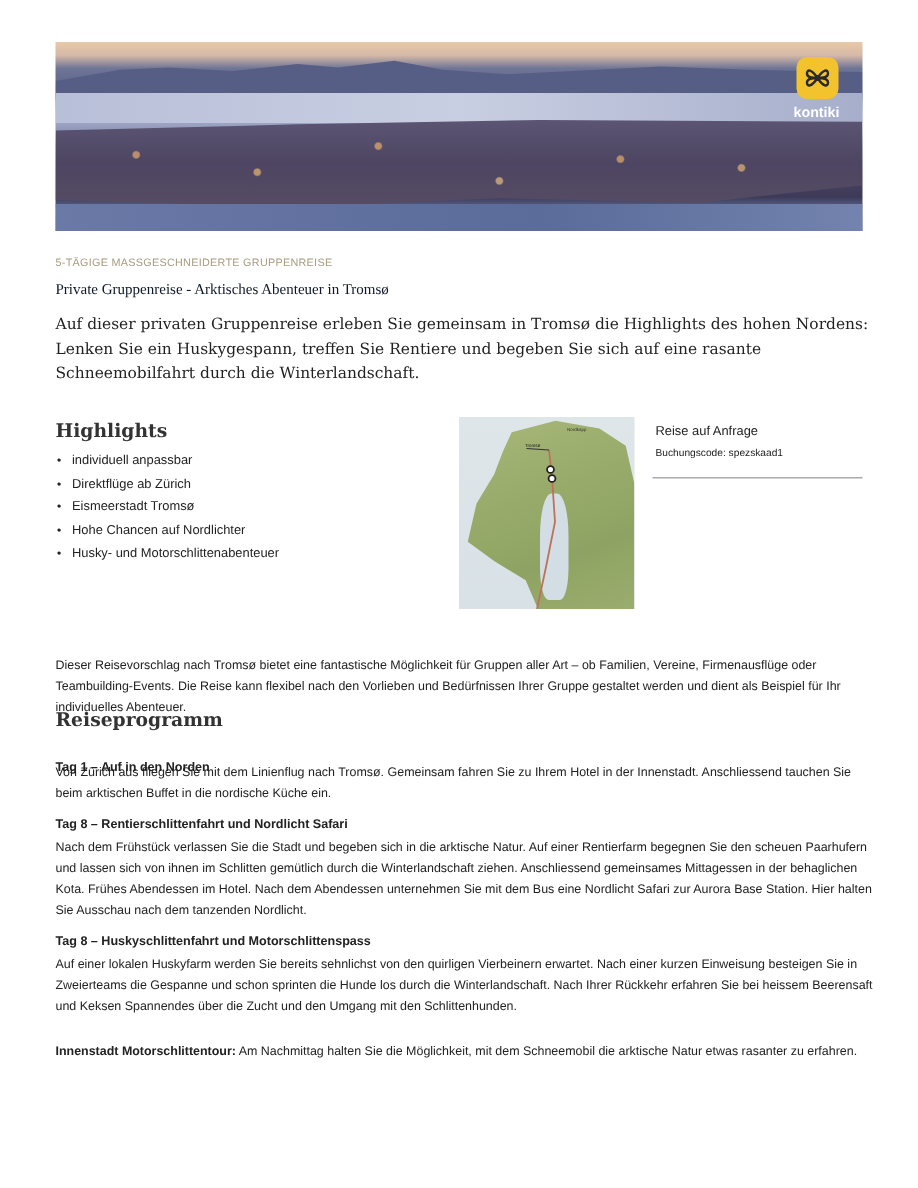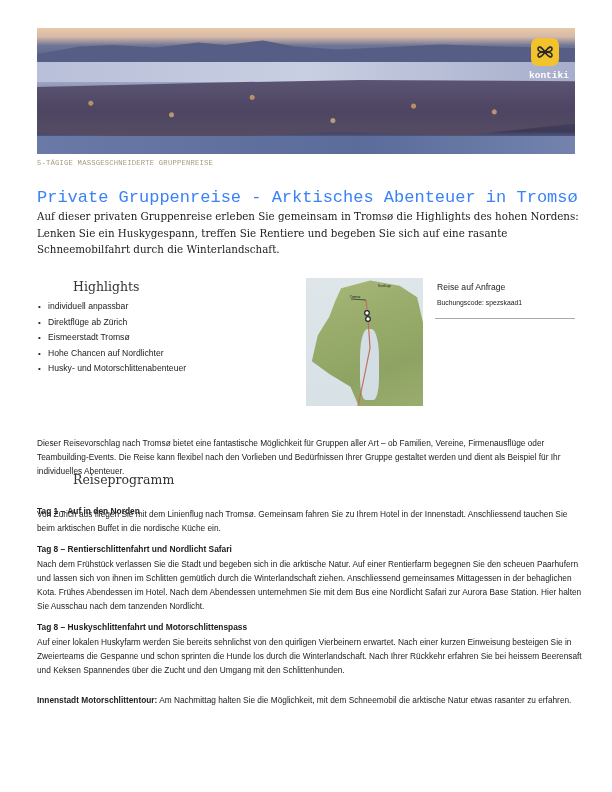--- a/index.html
+++ b/index.html
@@ -34,38 +34,38 @@
   .hero .bay {
     position: absolute; left: 0; bottom: 0; width: 100%; height: 18px;
     background: linear-gradient(90deg, #6a79a6, #5b6b9a 60%, #7383ae);
   }
   .logo {
     position: absolute; left: 531px; top: 38px; width: 28px; height: 28px; border-radius: 7px;
     background: #f3c32d; display: flex; align-items: center; justify-content: center;
   }
   .logo-text {
     position: absolute; left: 529px; top: 70px; width: 34px; text-align: left;
-    color: #ffffff; font-family: Liberation Mono, monospace; font-weight: bold; font-size: 9.5px;
+    color: #ffffff; font-family: Liberation Sans, sans-serif; font-weight: bold; font-size: 9.5px;
   }
 
   .kicker {
-    position: absolute; left: 37px; top: 159px; font-family: Liberation Mono, monospace;
+    position: absolute; left: 37px; top: 170px; font-family: Liberation Sans, sans-serif;
     font-size: 7.2px; letter-spacing: 0.2px; color: #a79a7e;
   }
   .title {
-    position: absolute; left: 37px; top: 188px; font-family: Liberation Mono, monospace;
-    font-size: 17px; color: #3b82f6; font-weight: normal; white-space: nowrap;
+    position: absolute; left: 37px; top: 188px; font-family: Liberation Serif, serif;
+    font-size: 10px; color: #0f172a; font-weight: normal; white-space: nowrap;
   }
   .lead {
     position: absolute; left: 37px; top: 208px; width: 545px; font-family: "DejaVu Serif", serif;
     font-size: 10.3px; line-height: 16.5px; color: #222;
   }
 
   .h2 {
-    position: absolute; font-family: "DejaVu Serif", serif; font-size: 12.5px; color: #333; font-weight: normal; margin-left: 36px;
+    position: absolute; font-family: "DejaVu Serif", serif; font-size: 12.5px; color: #333; font-weight: bold;
   }
   .highlights-list { position: absolute; left: 38px; top: 299px; list-style: none; }
   .highlights-list li {
     font-size: 8.6px; line-height: 15.5px; color: #222; position: relative; padding-left: 10px;
   }
   .highlights-list li .bullet {
     position: absolute; left: 0; top: 0; font-size: 8px;
   }
 
   .map {

